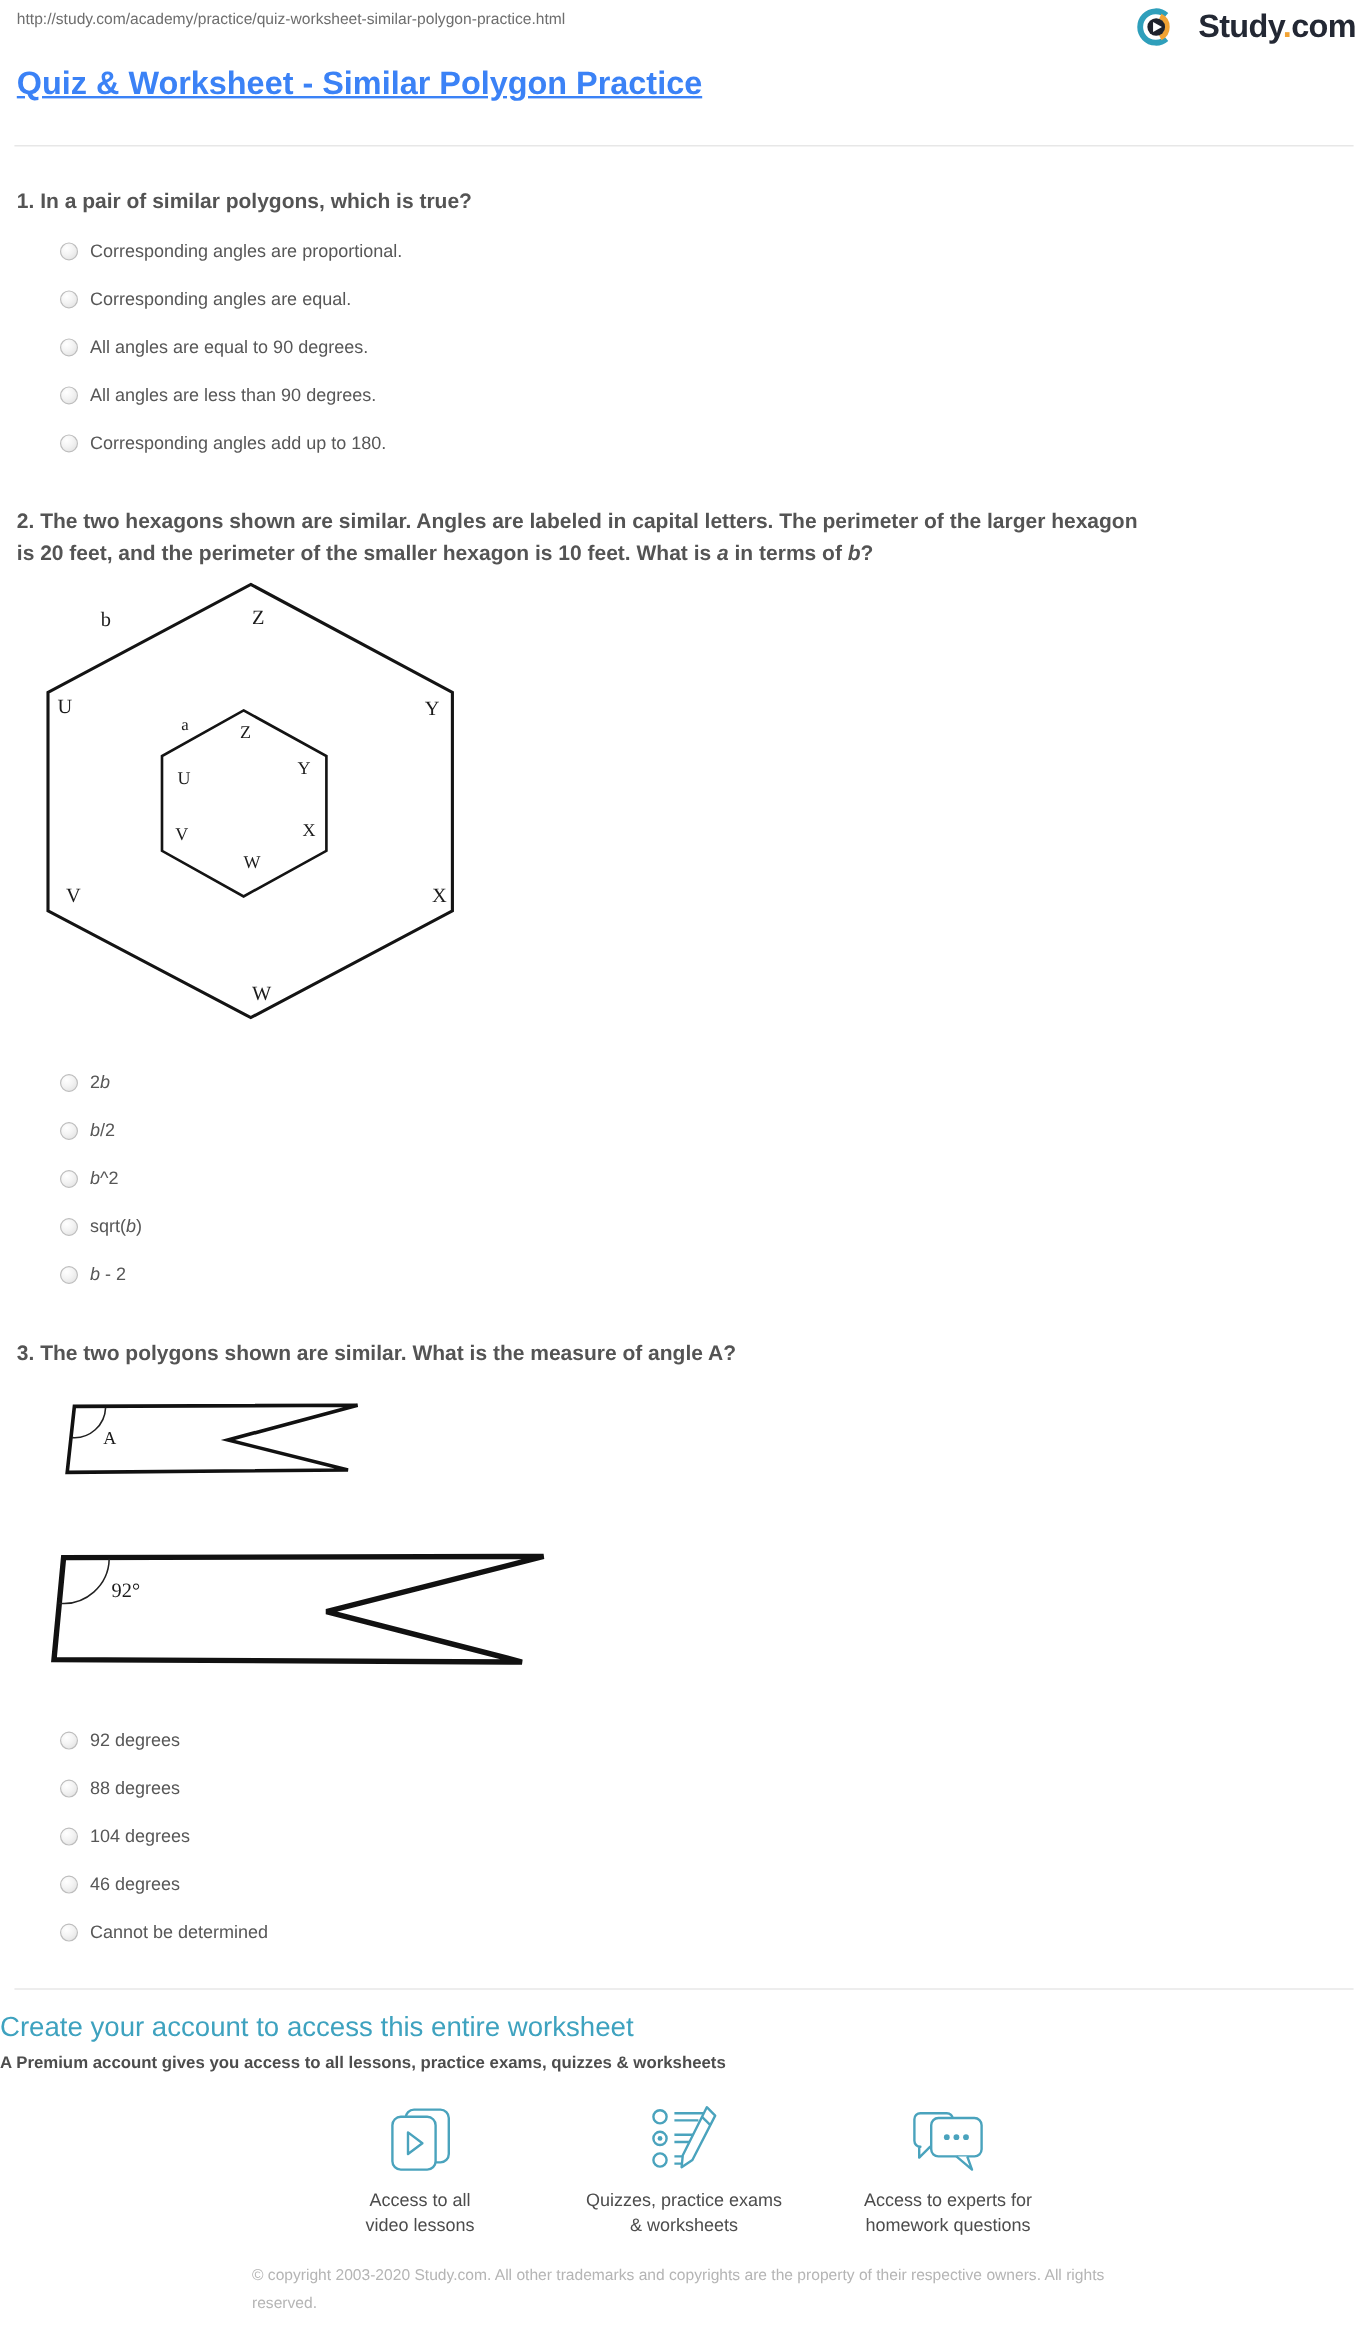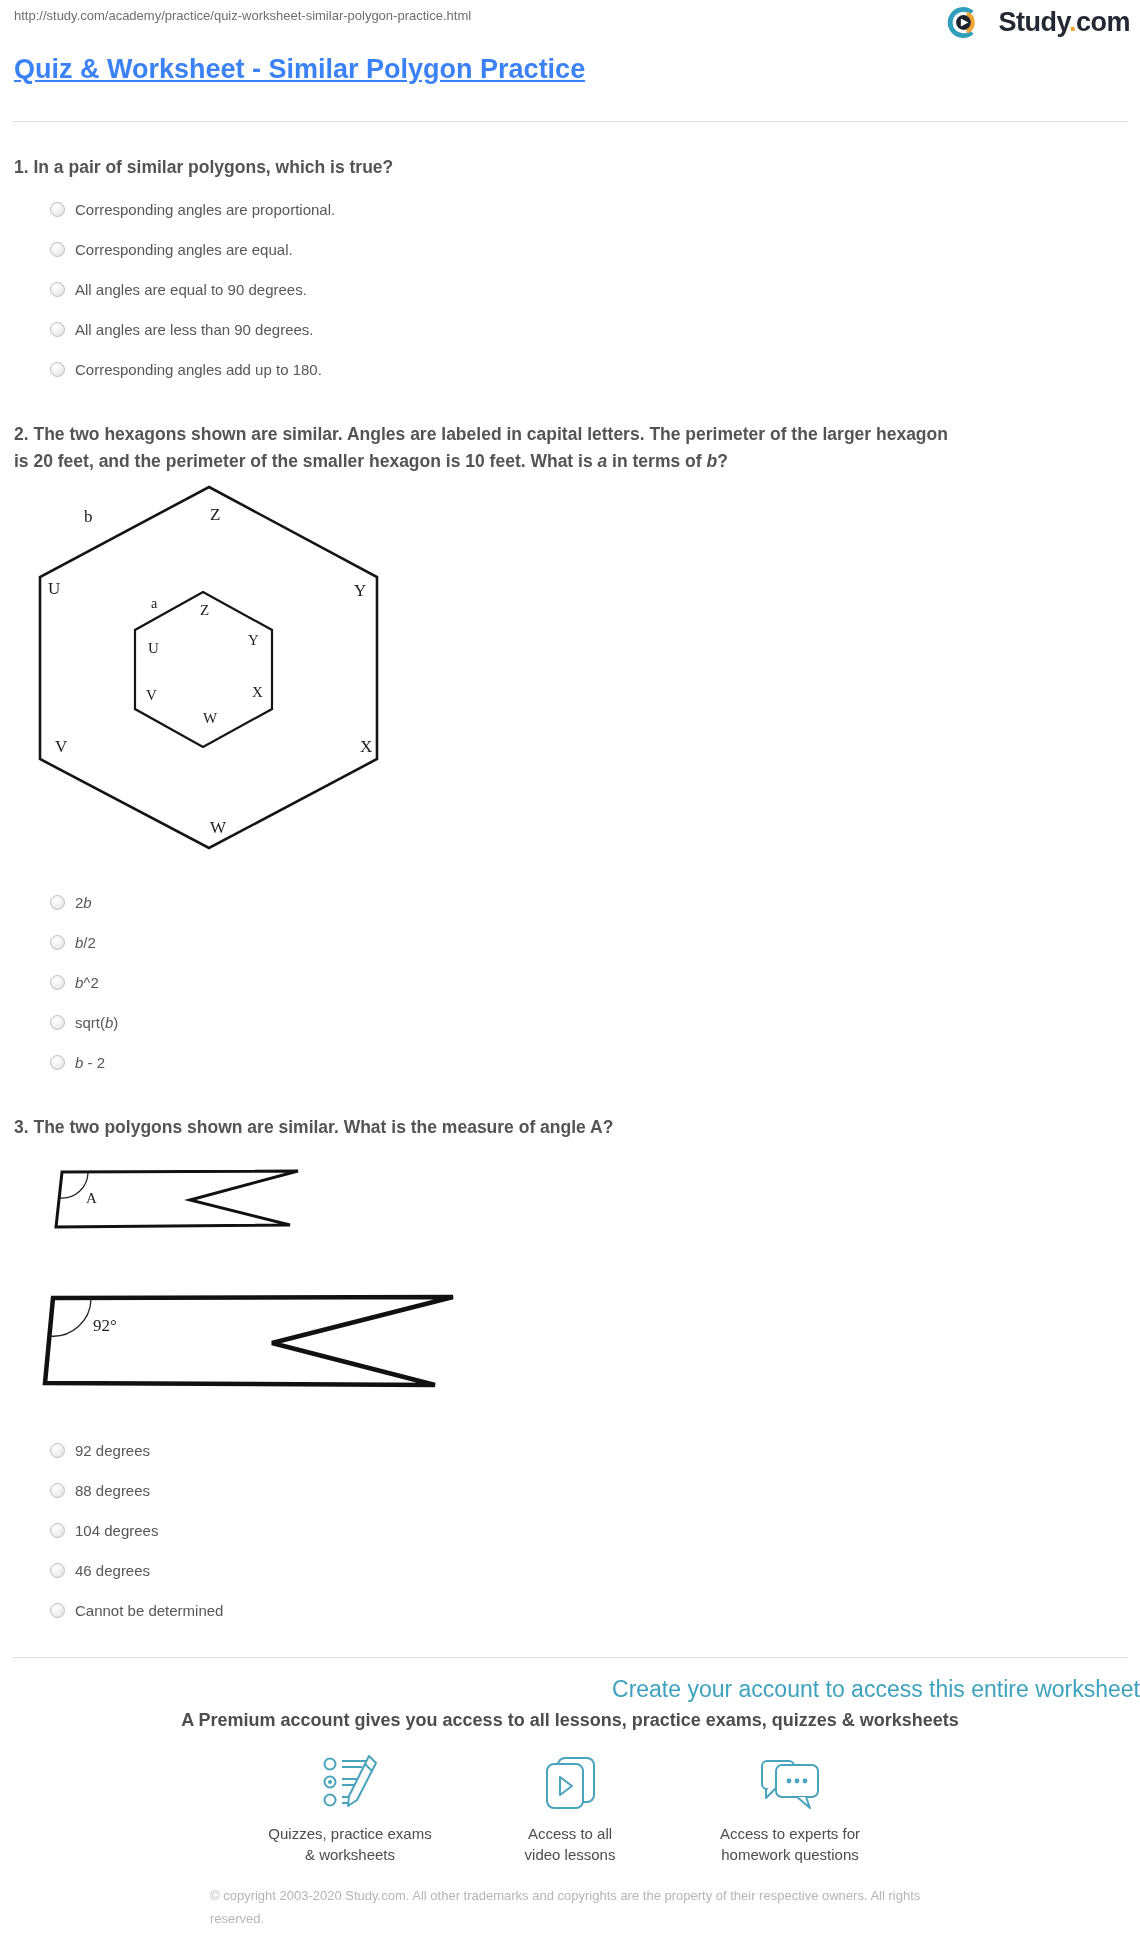--- a/index.html
+++ b/index.html
@@ -15,22 +15,22 @@
   .hr1{top:121px;}
   .hr2{top:1657px;}
   .prompt{left:14px;font-size:17.5px;font-weight:700;color:#545454;line-height:27px;}
   .opts{left:0;width:1140px;}
   .opt{display:flex;align-items:center;height:40px;cursor:pointer;margin-left:28px;}
   .radio{flex:0 0 auto;width:13px;height:13px;margin-left:22px;border:1px solid #bdbdbd;border-radius:50%;
          background:radial-gradient(circle at 35% 30%, #ffffff 0%, #f3f3f3 45%, #dedede 100%);}
   .opt-label{margin-left:10px;font-size:15px;color:#575757;}
   .it{font-style:italic;}
   svg text.dlabel{font-family:"Liberation Serif","DejaVu Serif",serif;fill:#1c1c1c;}
-  .foot-head{top:1676px;left:0;width:1140px;text-align:right;font-size:23px;color:#3ea2bf;}
-  .foot-sub{top:1710px;left:0;width:1140px;text-align:center;font-size:18px;font-weight:600;color:#4d4d4d;}
+  .foot-head{top:1676px;left:0;width:1140px;text-align:left;font-size:23px;color:#3ea2bf;}
+  .foot-sub{top:1710px;left:0;width:1140px;text-align:left;font-size:14px;font-weight:600;color:#4d4d4d;}
   .benefits{top:1753px;left:240px;width:660px;display:flex;}
   .benefit{width:220px;text-align:center;}
   .benefit .icon{height:58px;display:flex;align-items:flex-end;justify-content:center;}
   .benefit .blabel{margin-top:12px;font-size:15px;color:#4c4c4c;line-height:21px;}
   .copyright{top:1884px;left:0;width:1140px;}
   .copyright div{width:720px;margin:0 auto;font-size:13px;color:#b5b5b5;line-height:23px;}
 </style>
 </head>
 <body>
 
@@ -159,46 +159,46 @@
   </div>
 
   <div class="abs rule hr2"></div>
 
   <div class="abs foot-head">Create your account to access this entire worksheet</div>
   <div class="abs foot-sub">A Premium account gives you access to all lessons, practice exams, quizzes &amp; worksheets</div>
 
   <div class="abs benefits">
     <div class="benefit">
       <div class="icon">
+        <svg width="56" height="56" viewBox="0 0 56 56">
+          <rect x="16" y="3" width="36" height="44" rx="7" fill="none" stroke="#4aa3bd" stroke-width="2"></rect>
+          <rect x="5" y="9" width="36" height="44" rx="7" fill="#ffffff" stroke="#4aa3bd" stroke-width="2"></rect>
+          <path d="M18 22 L30 31 L18 40 Z" fill="none" stroke="#4aa3bd" stroke-width="2" stroke-linejoin="round"></path>
+        </svg>
+      </div>
+      <div class="blabel">
+        <span>Access to all</span><br>
+        <span>video lessons</span>
+      </div>
+    </div>
+    <div class="benefit">
+      <div class="icon">
         <svg width="58" height="58" viewBox="0 0 58 58">
           <circle cx="9" cy="11" r="5.5" fill="none" stroke="#4aa3bd" stroke-width="2"></circle>
           <circle cx="9" cy="29" r="5.5" fill="none" stroke="#4aa3bd" stroke-width="2"></circle>
           <circle cx="9" cy="29" r="2" fill="#4aa3bd"></circle>
           <circle cx="9" cy="47" r="5.5" fill="none" stroke="#4aa3bd" stroke-width="2"></circle>
           <path d="M21 8 H47 M21 14 H41 M21 26 H39 M21 32 H36 M21 44 H37 M21 50 H31" stroke="#4aa3bd" stroke-width="2" fill="none"></path>
           <path d="M48 3 L55 10 L36 47 L27 53 L28 43 Z" fill="#ffffff" stroke="#4aa3bd" stroke-width="2" stroke-linejoin="round"></path>
           <path d="M44 11 L51 18" stroke="#4aa3bd" stroke-width="2"></path>
         </svg>
       </div>
       <div class="blabel">
         <span>Quizzes, practice exams</span><br>
         <span>&amp; worksheets</span>
-      </div>
-    </div>
-    <div class="benefit">
-      <div class="icon">
-        <svg width="56" height="56" viewBox="0 0 56 56">
-          <rect x="16" y="3" width="36" height="44" rx="7" fill="none" stroke="#4aa3bd" stroke-width="2"></rect>
-          <rect x="5" y="9" width="36" height="44" rx="7" fill="#ffffff" stroke="#4aa3bd" stroke-width="2"></rect>
-          <path d="M18 22 L30 31 L18 40 Z" fill="none" stroke="#4aa3bd" stroke-width="2" stroke-linejoin="round"></path>
-        </svg>
-      </div>
-      <div class="blabel">
-        <span>Access to all</span><br>
-        <span>video lessons</span>
       </div>
     </div>
     <div class="benefit">
       <div class="icon">
         <svg width="62" height="56" viewBox="0 0 62 56">
           <path d="M8 6 h22 a5 5 0 0 1 5 5 v18 a5 5 0 0 1 -5 5 h-14 l-9 9 v-9 h1 a5 5 0 0 1 -5 -5 v-18 a5 5 0 0 1 5 -5 Z" fill="none" stroke="#4aa3bd" stroke-width="2" stroke-linejoin="round"></path>
           <rect x="17" y="10" width="42" height="32" rx="6" fill="#ffffff" stroke="#4aa3bd" stroke-width="2"></rect>
           <path d="M47 42 L51 53 L38 42" fill="#ffffff" stroke="#4aa3bd" stroke-width="2" stroke-linejoin="round"></path>
           <circle cx="30" cy="26" r="2.4" fill="#4aa3bd"></circle>
           <circle cx="38" cy="26" r="2.4" fill="#4aa3bd"></circle>

